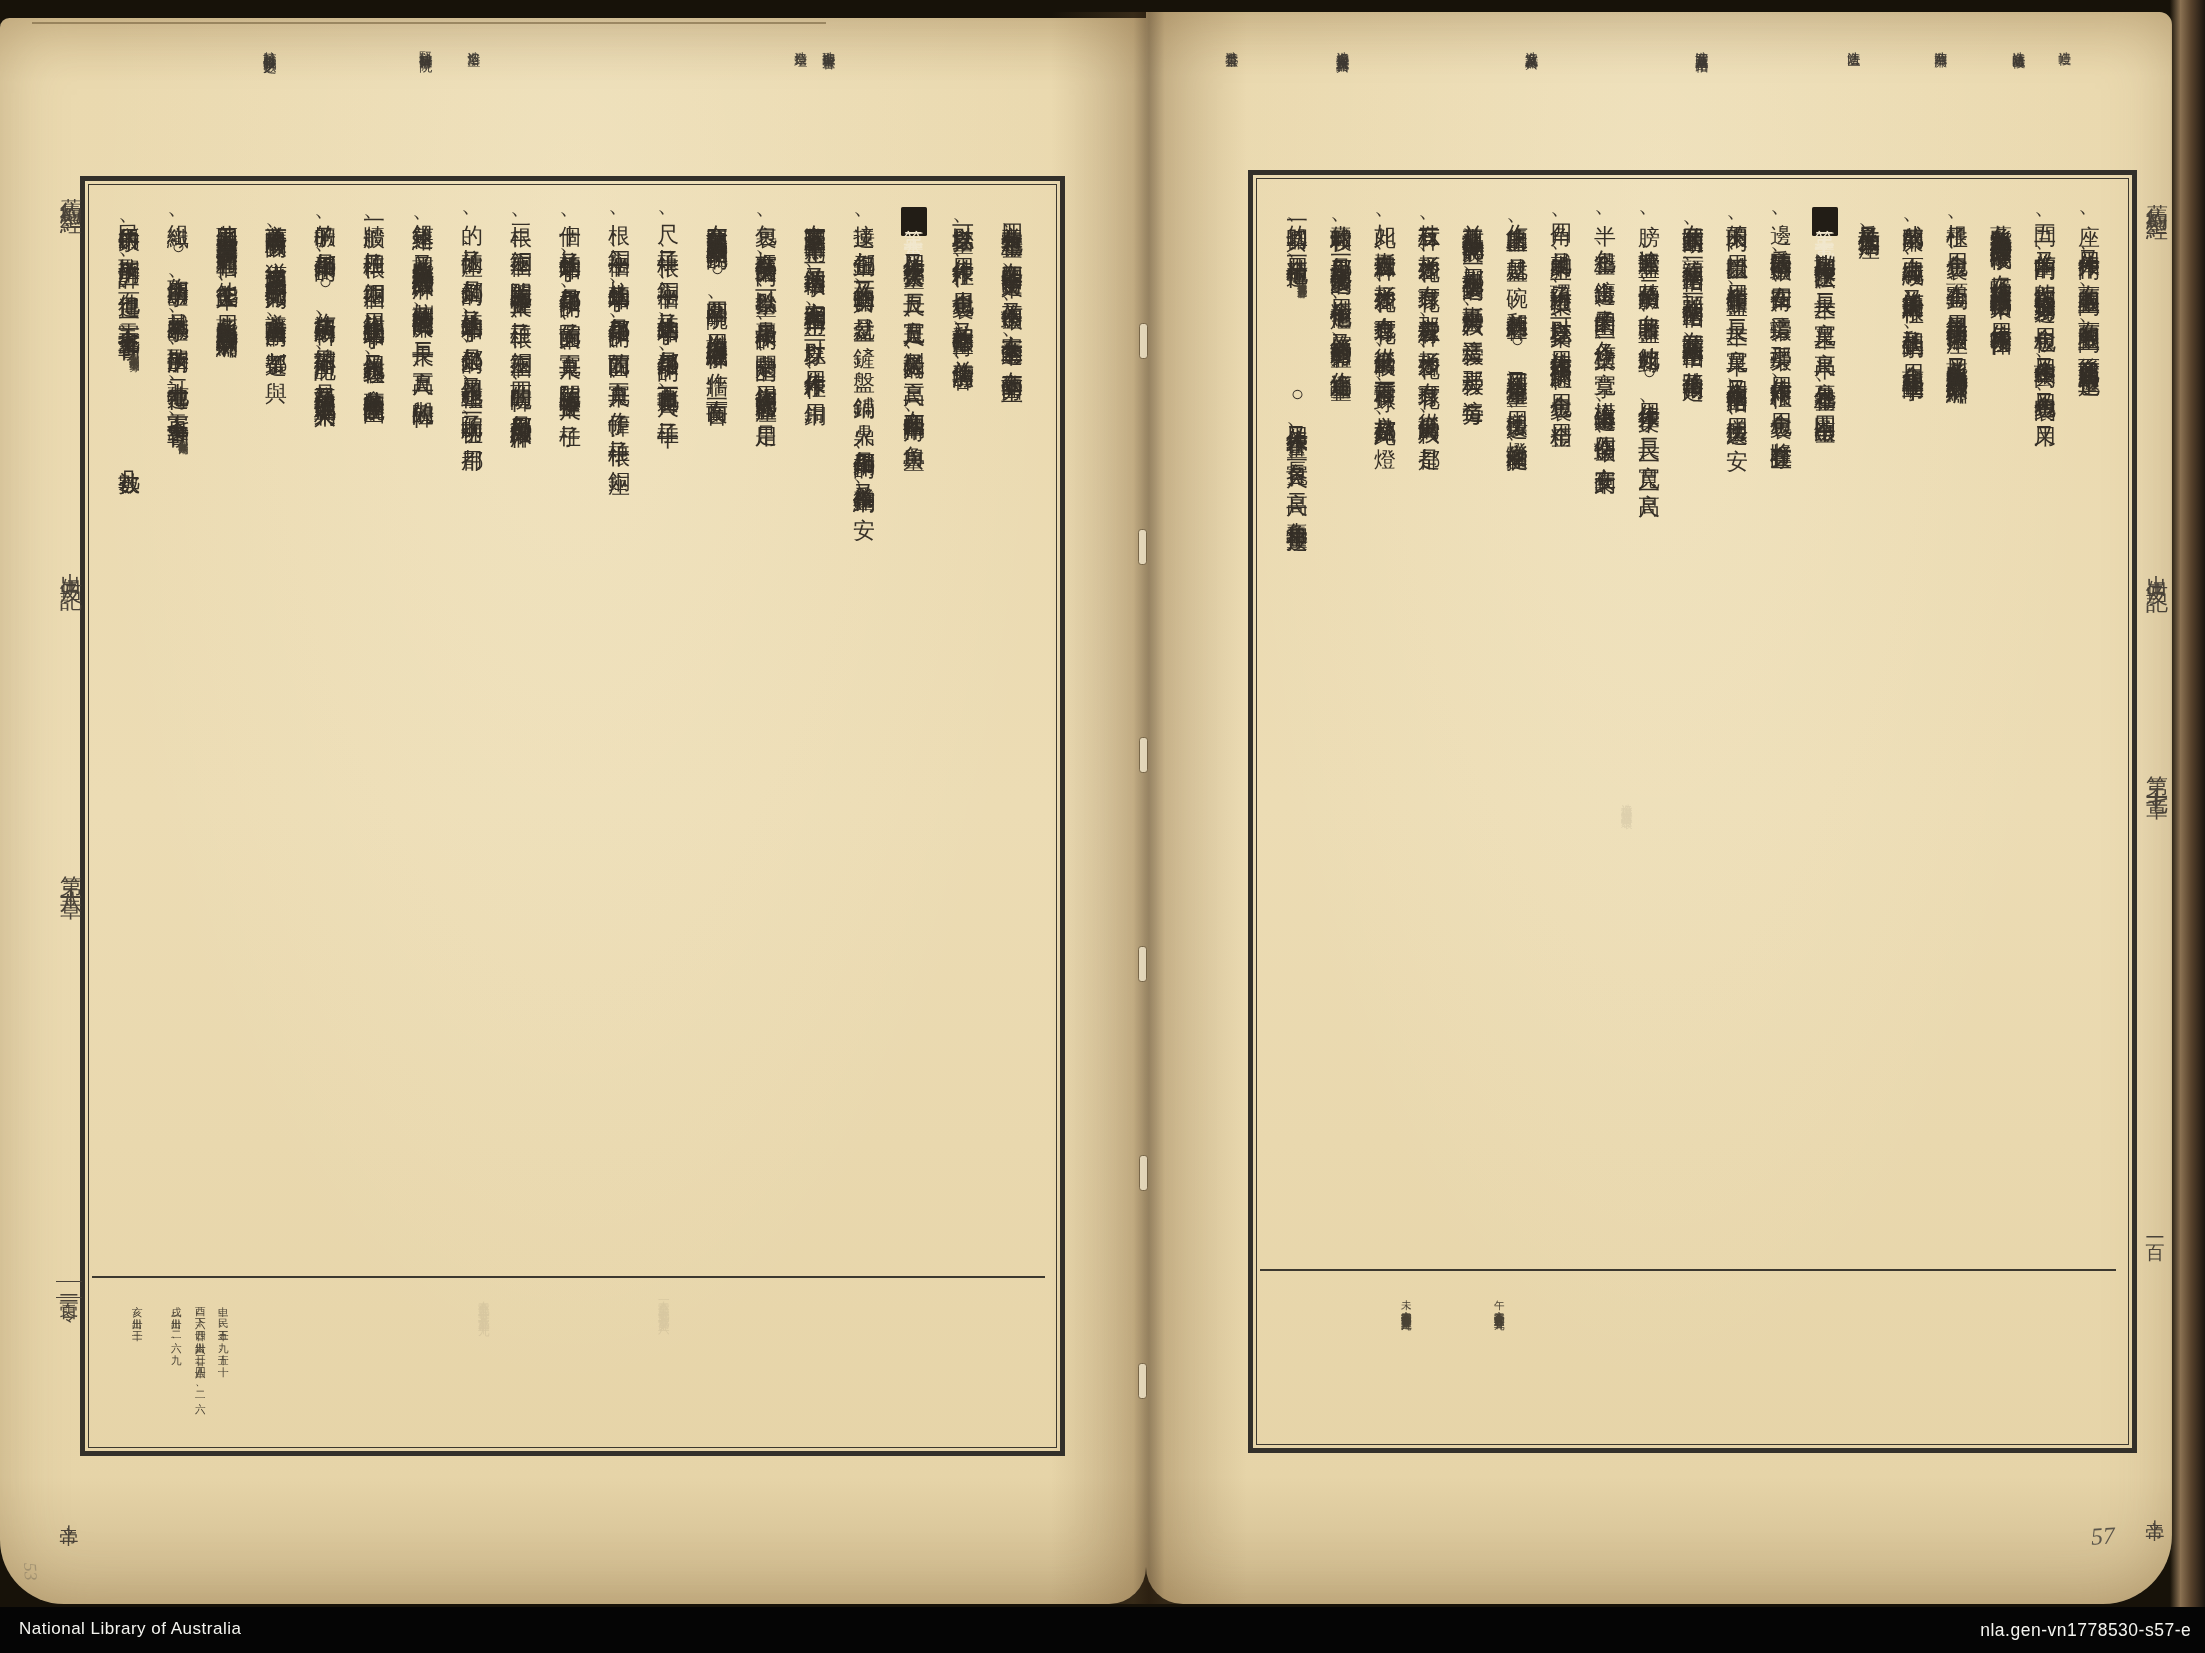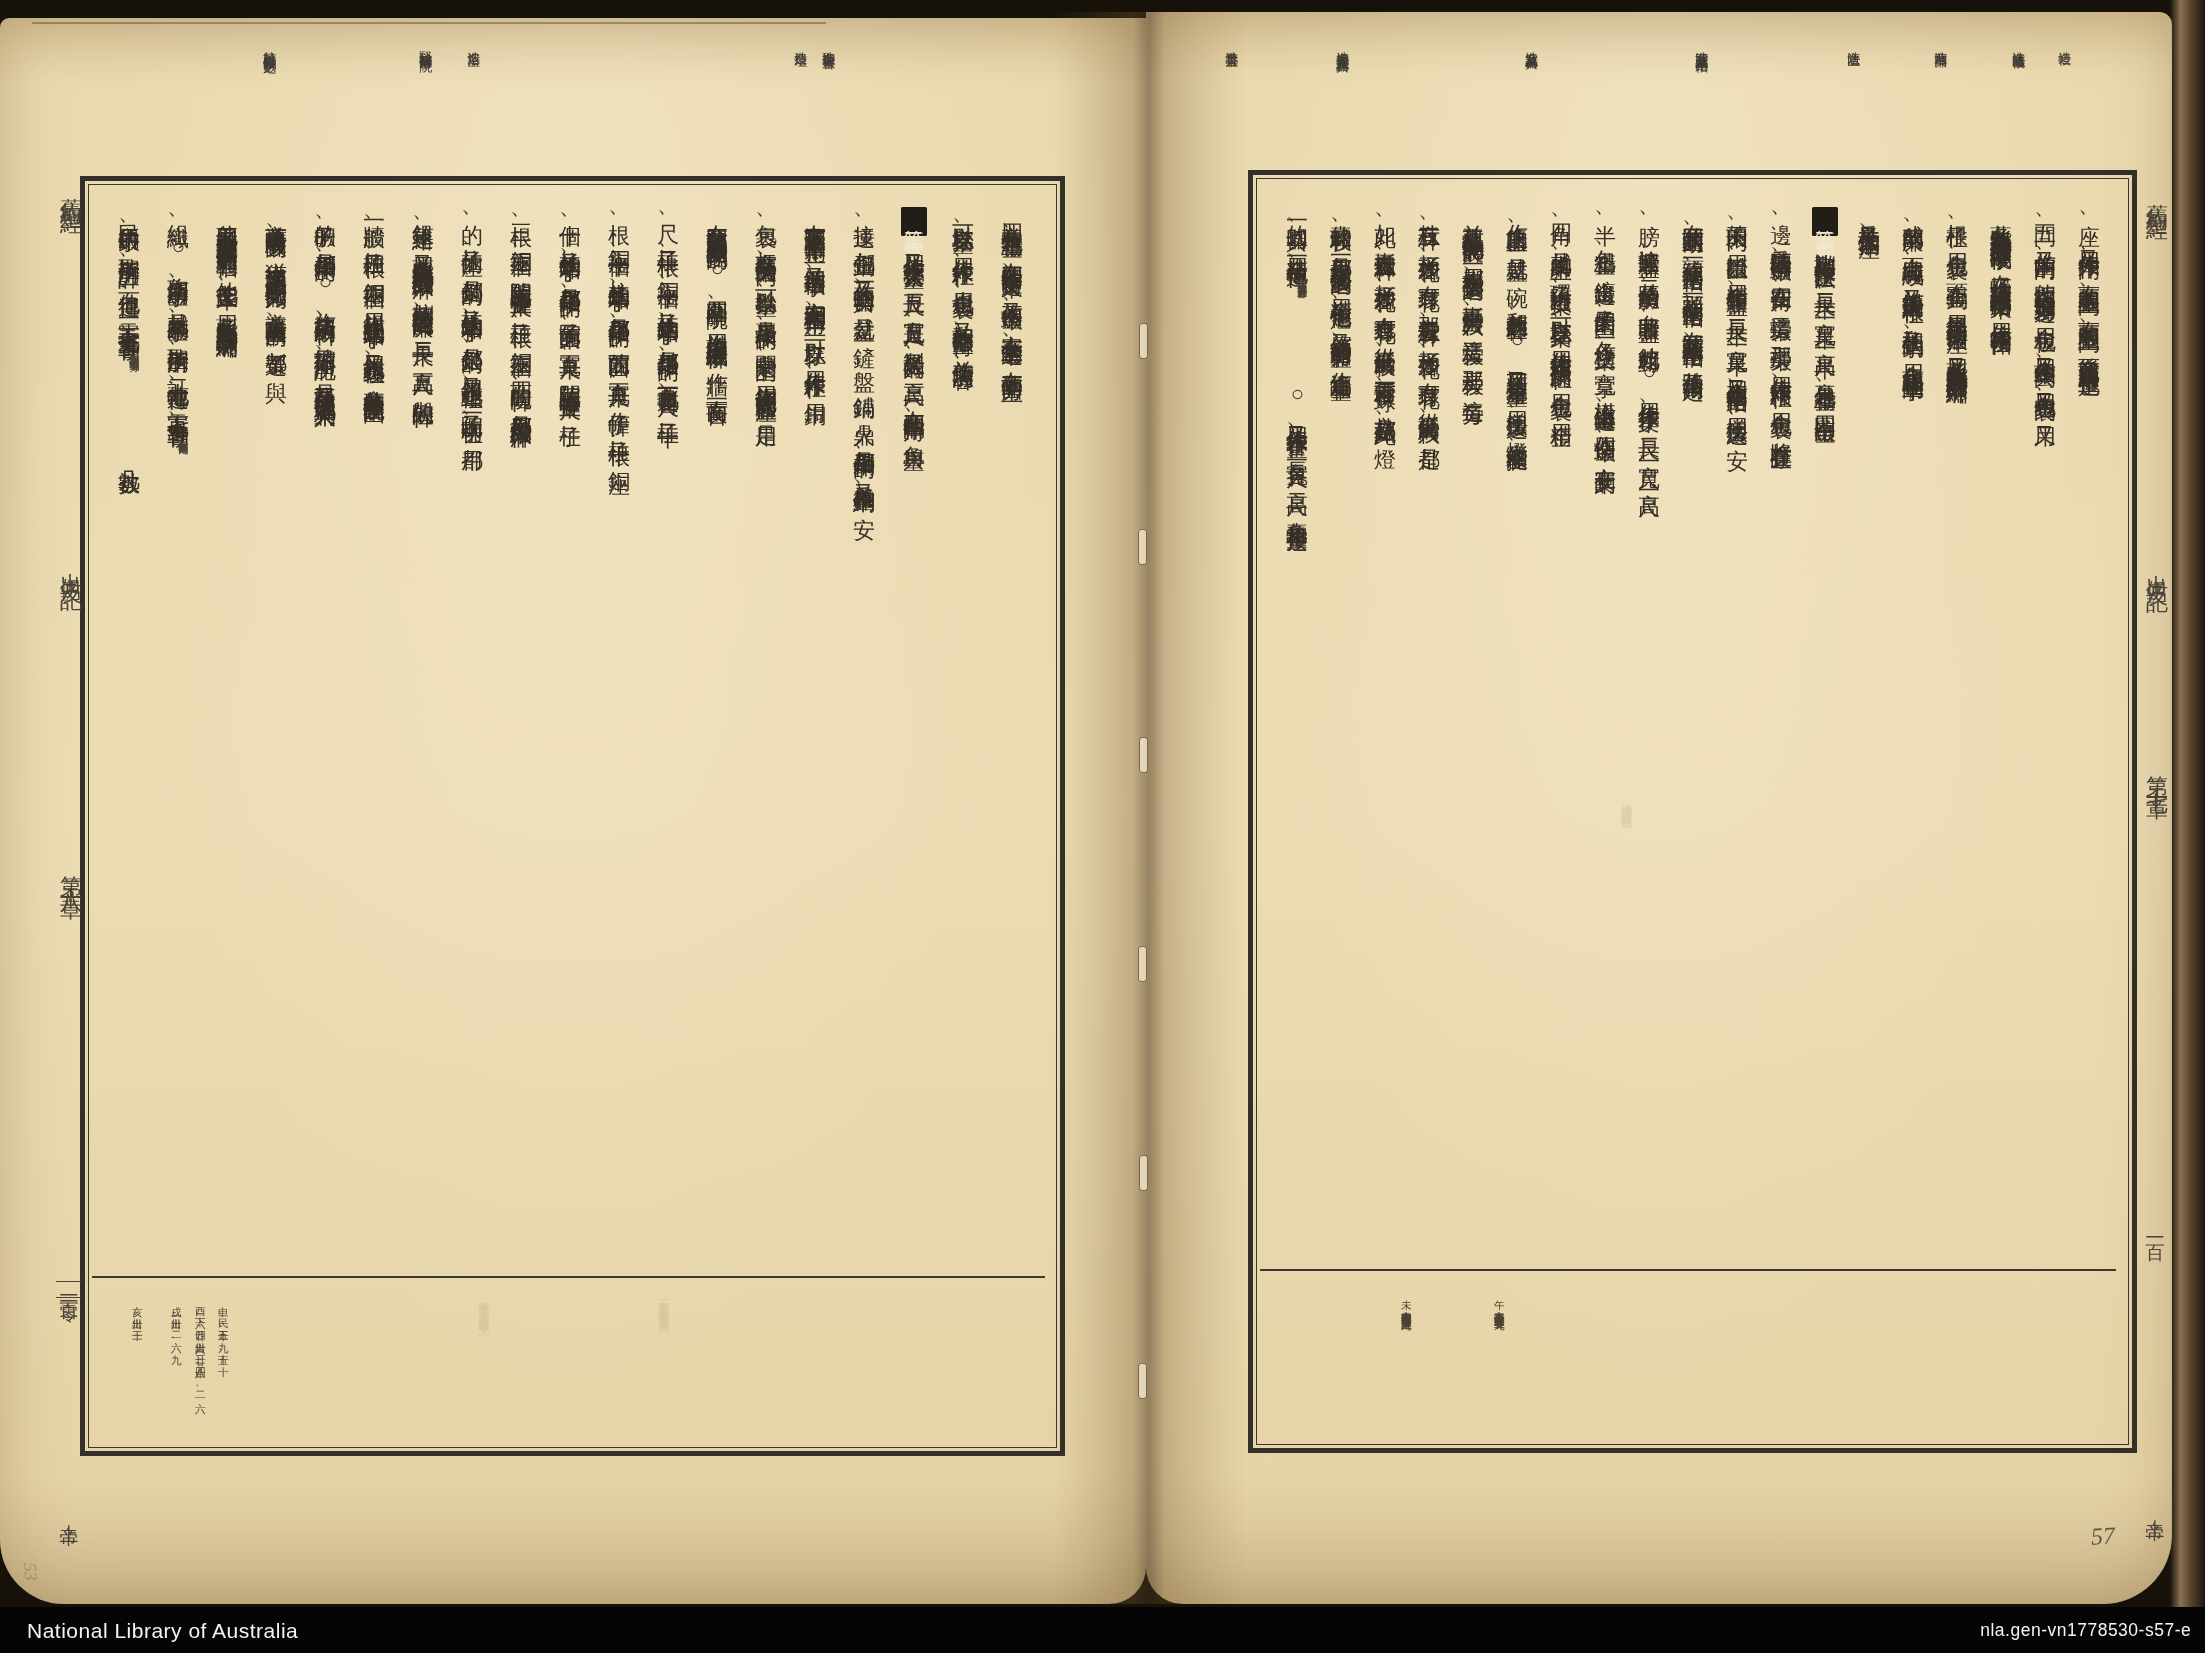--- a/index.html
+++ b/index.html
@@ -40,21 +40,21 @@
   .mlab{position:absolute;writing-mode:vertical-rl;text-orientation:upright;
         font-size:22px;letter-spacing:5.3px;color:#494238;}
   .mlab.small{font-size:19px;letter-spacing:2.1px;}
   .mlab.bracket{border-top:1.6px solid #494238;border-bottom:1.6px solid #494238;padding:3.2px 0;}
   
   .hw{position:absolute;color:#5c564b;font-size:24px;font-style:italic;transform:rotate(-4deg);}
   .hw.faint{opacity:.35;font-size:18px;transform:rotate(86deg);}
   
   #footer{position:absolute;left:0;bottom:0;width:2205px;height:47px;background:#050505;
           color:#f5f5f0;font-family:"Liberation Sans",sans-serif;}
-  #footer .lib{position:absolute;left:27px;top:11.6px;font-size:21px;letter-spacing:0.5px;}
+  #footer .lib{position:absolute;left:19px;top:11.6px;font-size:17px;letter-spacing:0.5px;}
   #footer .id{position:absolute;right:13.8px;top:12.7px;font-size:17.5px;letter-spacing:0.5px;}
   
   .ghost{position:absolute;opacity:.12;filter:blur(0.5px);writing-mode:vertical-rl;
          text-orientation:upright;color:#6a6152;font-size:21px;line-height:47px;letter-spacing:1.6px;}
   .topcrease{position:absolute;left:32px;top:22px;width:794px;height:2.1px;background:rgba(110,90,55,.55);}
 </style>
 </head>
 <body>
 
 <div id="photo">

